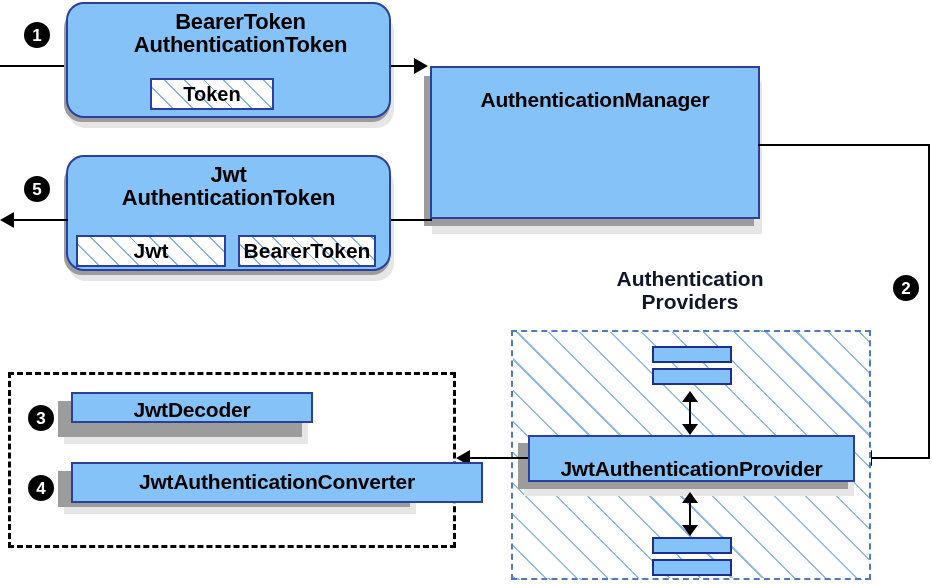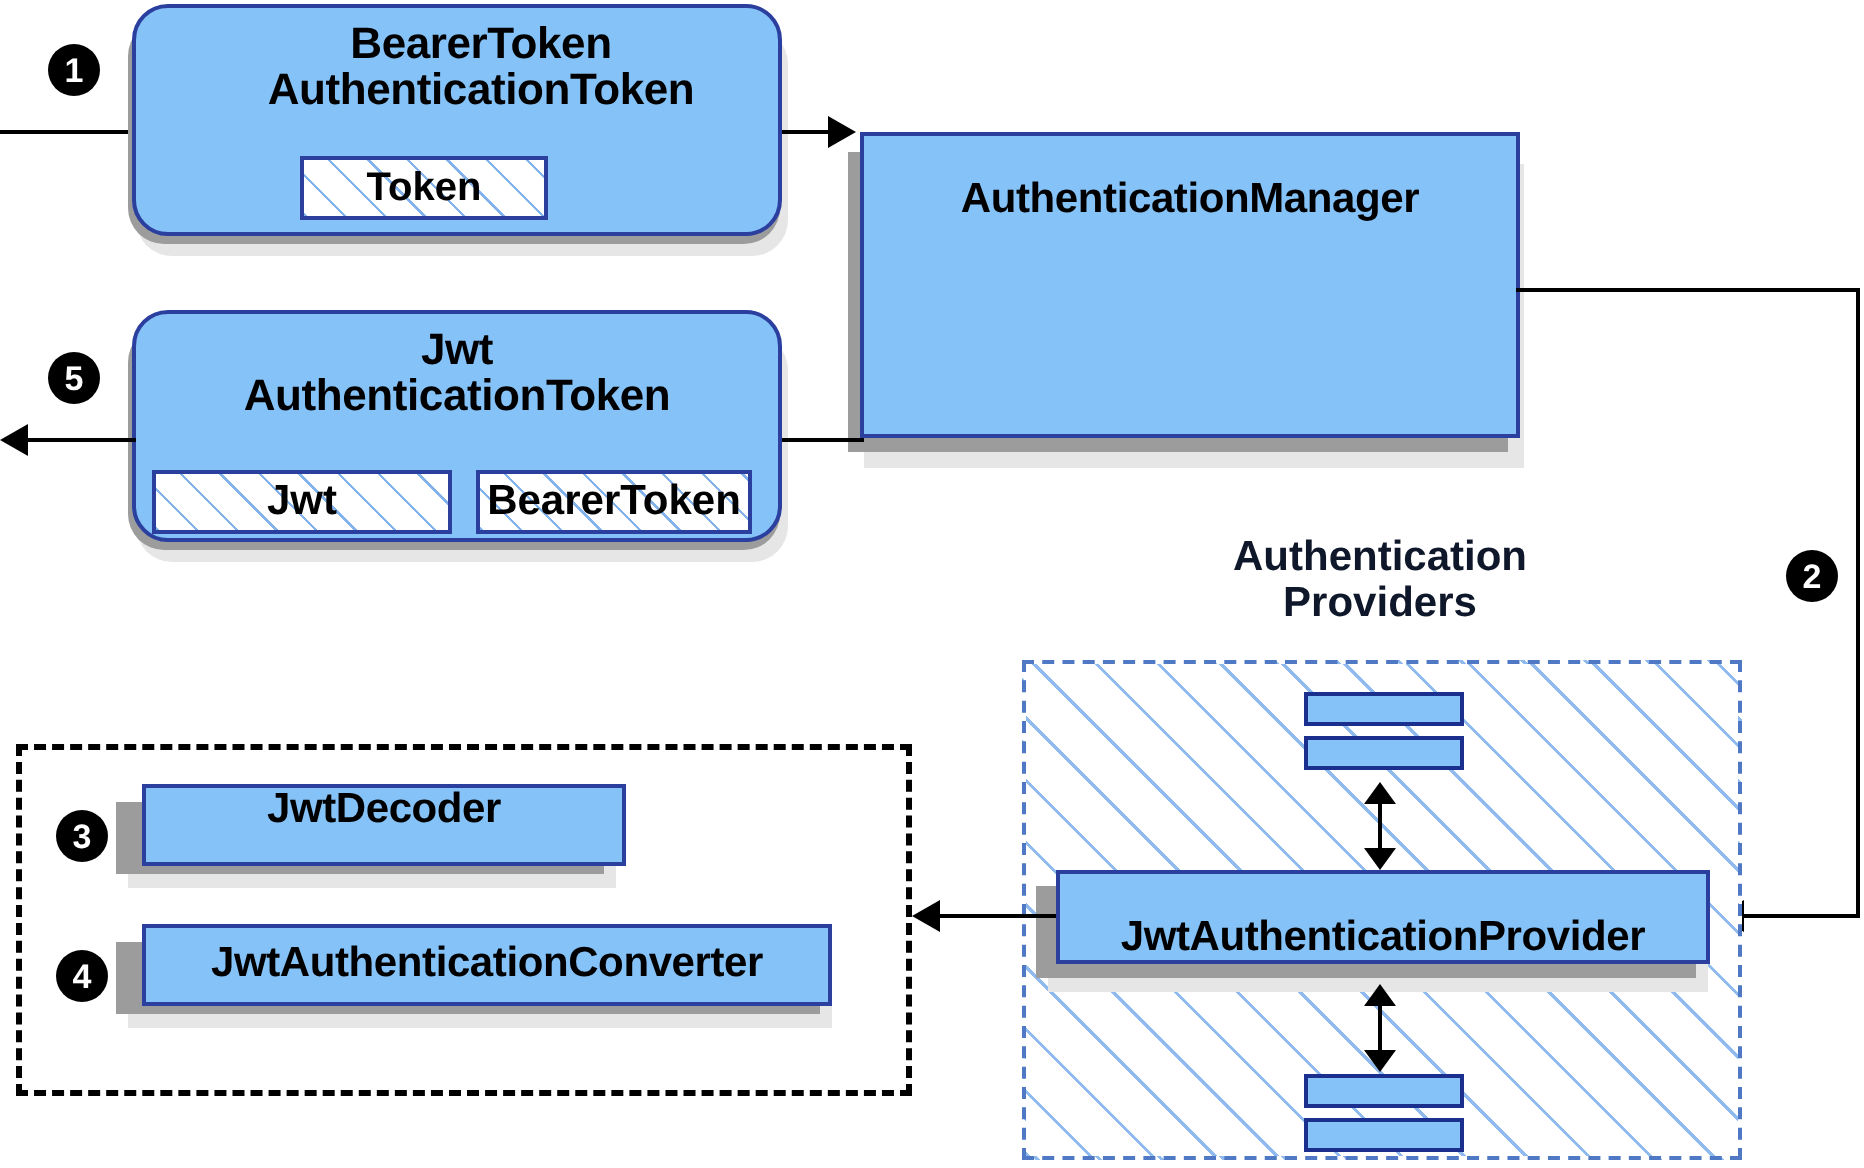--- a/index.html
+++ b/index.html
@@ -157,24 +157,24 @@
   <div class="bar" style="left:652px;top:559px;width:80px;height:17px;"></div>
 
   <div class="ln h" style="left:470px;top:457px;width:58px;"></div>
   <div class="arrow left" style="left:456px;top:450px;"></div>
 
   <div class="dash-region" style="left:8px;top:372px;width:448px;height:176px;"></div>
 
   <div class="bullet" style="left:28px;top:405px;">3</div>
   <div class="shadow2" style="left:64px;top:406px;width:244px;height:38px;"></div>
   <div class="shadow" style="left:58px;top:401px;width:244px;height:36px;"></div>
-  <div class="sharp-box" style="left:71px;top:392px;width:242px;height:41px;justify-content:flex-start;">
+  <div class="sharp-box" style="left:71px;top:392px;width:242px;height:31px;justify-content:flex-end;">
     <div class="title" style="font-size:21px;">JwtDecoder</div>
   </div>
 
   <div class="bullet" style="left:28px;top:475px;">4</div>
   <div class="shadow2" style="left:64px;top:476px;width:352px;height:38px;"></div>
   <div class="shadow" style="left:58px;top:471px;width:352px;height:36px;"></div>
-  <div class="sharp-box" style="left:71px;top:462px;width:345px;height:41px;justify-content:center;">
+  <div class="sharp-box" style="left:71px;top:462px;width:412px;height:41px;justify-content:center;">
     <div class="title" style="font-size:21px;">JwtAuthenticationConverter</div>
   </div>
 
 </div>
 
 </body></html>

